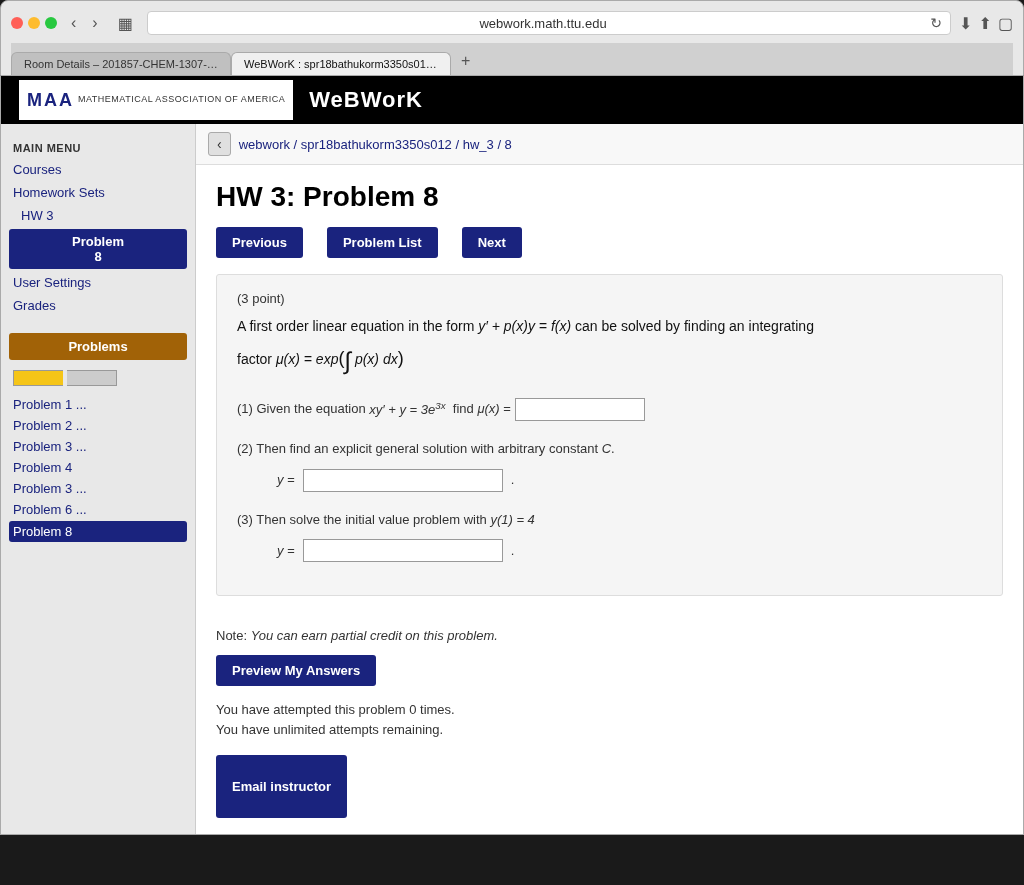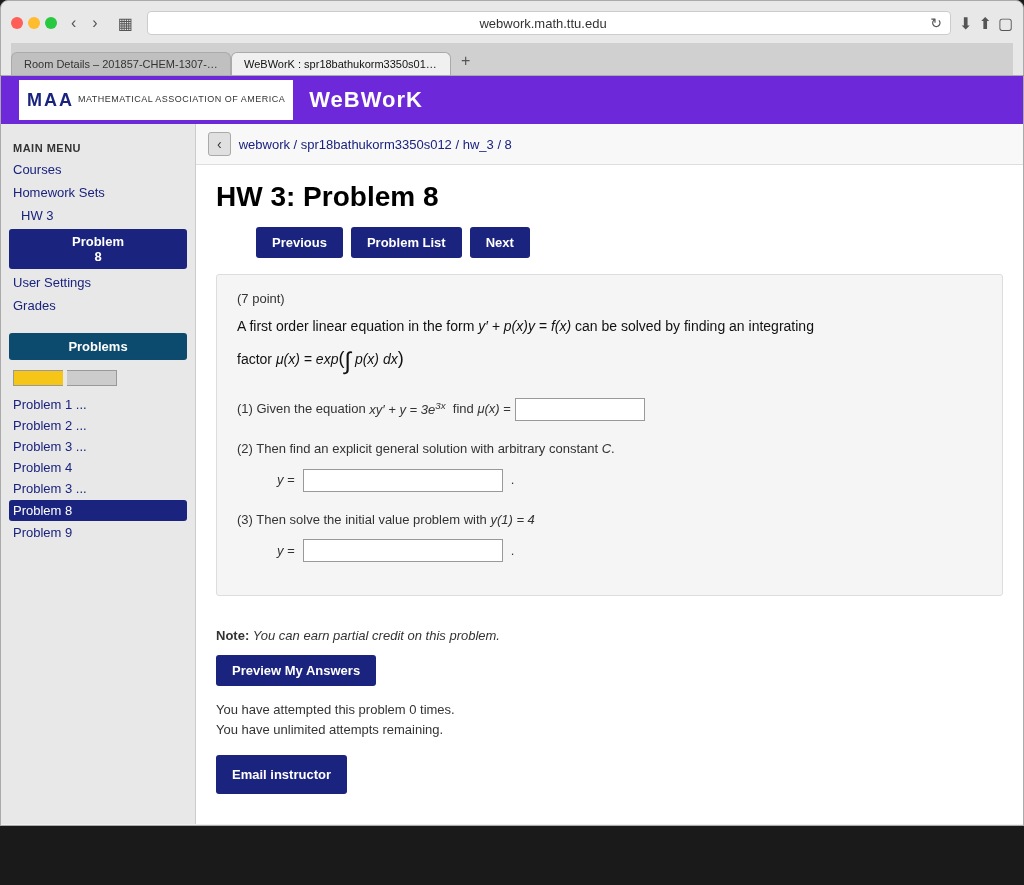--- a/index.html
+++ b/index.html
@@ -80,21 +80,21 @@
     
     .browser-content {
       background: #f0f0f0;
       border: 1px solid #aaa;
       border-top: none;
       min-height: 750px;
     }
 
     
     .webwork-header {
-      background: #6d28d9;
+      background: #000000;
       display: flex;
       align-items: center;
       padding: 0 0 0 10px;
       height: 48px;
     }
     .webwork-logo {
       color: white;
       font-size: 22px;
       font-weight: bold;
       letter-spacing: 1px;
@@ -161,21 +161,21 @@
       padding: 5px 12px;
       font-size: 13px;
       font-weight: bold;
       text-align: center;
       margin: 2px 8px;
       border-radius: 3px;
     }
     .sidebar-divider { height: 8px; }
 
     .problems-box {
-      background: #0c4a6e;
+      background: #a16207;
       color: white;
       text-align: center;
       padding: 6px 12px;
       font-weight: bold;
       font-size: 13px;
       margin: 8px 8px 6px 8px;
       border-radius: 3px;
     }
     .progress-bar-container {
       display: flex;
@@ -248,23 +248,22 @@
       padding: 16px 20px;
     }
     .problem-title {
       font-size: 28px;
       font-weight: bold;
       color: #000000;
       margin-bottom: 14px;
     }
     .problem-buttons {
       display: flex;
-      gap: 8px;
+      gap: 24px;
       margin-bottom: 16px;
-      margin-left: 40px;
     }
     .btn-nav {
       background: #1a237e;
       color: white;
       border: none;
       padding: 8px 16px;
       font-size: 13px;
       font-weight: bold;
       border-radius: 3px;
       cursor: pointer;
@@ -323,37 +322,37 @@
     
     .bottom-area {
       padding: 0 20px 16px 20px;
     }
     .note-text {
       font-size: 13px;
       color: #333;
       margin-bottom: 12px;
     }
     .note-text em { font-style: italic; }
-    .note-text strong { font-weight: bold; }
+    .note-text strong { font-weight: normal; }
     .action-buttons {
       display: flex;
       gap: 8px;
       margin-bottom: 14px;
     }
     .attempts-text {
       font-size: 13px;
       color: #333;
       line-height: 1.6;
       margin-bottom: 14px;
     }
     .email-btn {
       background: #1a237e;
       color: white;
       border: none;
-      padding: 12px 16px;
+      padding: 24px 16px;
       font-size: 13px;
       font-weight: bold;
       border-radius: 3px;
       cursor: pointer;
     }
 
     
     sup { font-size: 0.75em; vertical-align: super; }
     .integral-symbol { font-size: 24px; font-style: italic; display: inline-block; vertical-align: middle; }
   </style>
@@ -426,42 +425,42 @@
       <div class="problems-box">Problems</div>
       <div class="progress-bar-container">
         <div class="progress-bar"></div>
         <div class="progress-bar-empty"></div>
       </div>
       <a class="problem-link">Problem 1 ...</a>
       <a class="problem-link">Problem 2 ...</a>
       <a class="problem-link">Problem 3 ...</a>
       <a class="problem-link">Problem 4</a>
       <a class="problem-link">Problem 3 ...</a>
+      <a class="problem-link">Problem 6 ...</a>
       <a class="problem-link active">Problem 8</a>
-      <a class="problem-link">Problem 9</a>
     </div>
 
     <div class="main-content">
 
       <div class="breadcrumb-bar">
         <button class="breadcrumb-back">‹</button>
         <span class="breadcrumb-text">webwork / spr18bathukorm3350s012 / hw_3 / 8</span>
       </div>
 
       <div class="problem-area">
         <div class="problem-title">HW 3: Problem 8</div>
 
         <div class="problem-buttons">
           <button class="btn-nav">Previous</button>
           <button class="btn-nav">Problem List</button>
           <button class="btn-nav">Next</button>
         </div>
 
         <div class="problem-box">
-          <div class="problem-points">(7 point)</div>
+          <div class="problem-points">(3 point)</div>
 
           <div class="math-display">
             A first order linear equation in the form <span class="math-inline">y′ + p(x)y = f(x)</span> can be solved by finding an integrating<br>
             factor <span class="math-inline">μ(x) = exp</span><span style="font-size:18px;">(</span><span class="integral-symbol">∫</span> <span class="math-inline">p(x) dx</span><span style="font-size:18px;">)</span>
           </div>
 
           <div class="question-row">
             (1) Given the equation <span class="math-inline">xy′ + y = 3e<sup>3x</sup></span>&nbsp; find <span class="math-inline">μ(x)</span> =
             <input class="answer-input" type="text" style="">
           </div>

